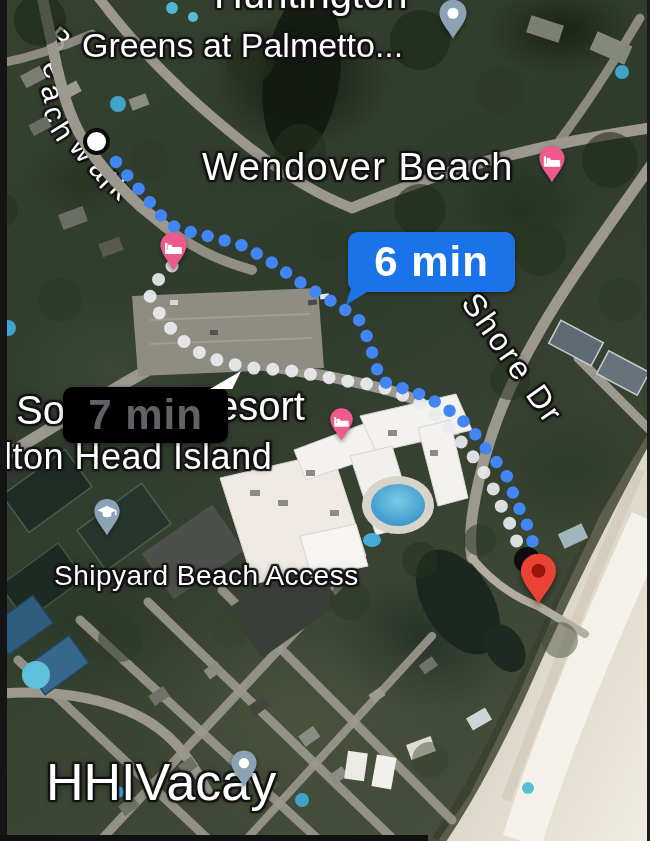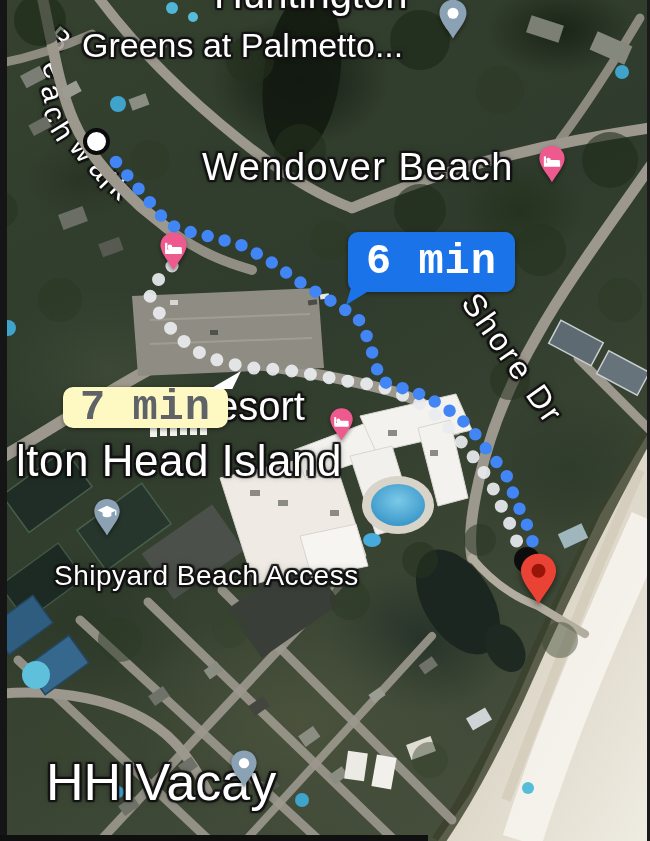--- a/index.html
+++ b/index.html
@@ -22,21 +22,21 @@
   .maplabel{position:absolute;color:#fff;font-weight:400;white-space:nowrap;z-index:3;
     text-shadow:-2px -2px 1px rgba(18,18,18,.9),2px -2px 1px rgba(18,18,18,.9),
      -2px 2px 1px rgba(18,18,18,.9),2px 2px 1px rgba(18,18,18,.9),
      0 -2px 1px rgba(18,18,18,.9),0 2px 1px rgba(18,18,18,.9),
      -2px 0 1px rgba(18,18,18,.9),2px 0 1px rgba(18,18,18,.9),0 0 7px rgba(0,0,0,.55);}
   .street-letter{position:absolute;color:#fff;font-size:30px;font-weight:400;
     text-shadow:-2px -2px 1px rgba(15,15,15,.9),2px -2px 1px rgba(15,15,15,.9),
      -2px 2px 1px rgba(15,15,15,.9),2px 2px 1px rgba(15,15,15,.9),0 0 6px rgba(0,0,0,.5);}
   .bubble{position:absolute;z-index:5;border-radius:10px;display:flex;align-items:center;
     justify-content:center;font-weight:700;font-size:42px;letter-spacing:1px;
-    box-shadow:0 1px 4px rgba(0,0,0,.45);font-family:Liberation Mono, monospace;}
+    box-shadow:0 1px 4px rgba(0,0,0,.45);}
   .bubble .tail{position:absolute;}
   .pin{position:absolute;z-index:4;filter:drop-shadow(0 2px 2px rgba(0,0,0,.45));}
   .origin-dot{position:absolute;left:83px;top:128px;width:19px;height:19px;z-index:4;
     background:#fff;border:4px solid #0b0b0b;border-radius:50%;}
   .end-circle{position:absolute;left:514px;top:547px;width:26px;height:26px;z-index:4;
     background:#0d0d0d;border-radius:50%;}
   .edge{position:absolute;z-index:9;}
 </style>
 </head>
 <body>
@@ -221,22 +221,23 @@
         <polygon points="12,6.6 4,10.4 12,14.2 20,10.4"></polygon>
         <path d="M8.3,12.2 v3.1 q3.7,2.2 7.4,0 v-3.1 z"></path>
         <rect x="18.9" y="10.4" width="1.1" height="4.4" rx="0.5"></rect>
       </g>
     </defs>
   </svg>
 
   <div class="maplabel" style="left:214px;top:-28px;font-size:40px">Huntington</div>
   <div class="maplabel" style="left:82px;top:26px;font-size:34px">Greens at Palmetto...</div>
   <div class="maplabel" style="left:202px;top:146px;font-size:38px;letter-spacing:1.5px">Wendover Beach</div>
+  <div class="maplabel" style="left:16px;top:388px;font-size:40px">So</div>
   <div class="maplabel" style="left:216px;top:384px;font-size:40px">esort</div>
-  <div class="maplabel" style="left:16px;top:436px;font-size:44px;letter-spacing:0.5px">lton Head Island</div>
+  <div class="maplabel" style="left:4px;top:436px;font-size:36px;letter-spacing:0.5px">lton Head Island</div>
   <div class="maplabel" style="left:54px;top:560px;font-size:28px;letter-spacing:0.5px">Shipyard Beach Access</div>
   <div class="maplabel" style="left:46px;top:752px;font-size:52px">HHIVacay</div>
 
   <div id="beachwalk-label">
       <span class="street-letter" style="left: 49px; top: 22px; transform: rotate(40deg);">B</span>
       <span class="street-letter" style="left: 45px; top: 52px; transform: rotate(65deg);">e</span>
       <span class="street-letter" style="left: 44px; top: 76px; transform: rotate(75deg);">a</span>
       <span class="street-letter" style="left: 47px; top: 97px; transform: rotate(70deg);">c</span>
       <span class="street-letter" style="left: 54px; top: 114px; transform: rotate(58deg);">h</span>
       <span class="street-letter" style="left: 72px; top: 133px; transform: rotate(52deg);">w</span>
@@ -275,21 +276,21 @@
   </svg>
   <svg class="pin" style="left:519px;top:551px;filter:drop-shadow(0 3px 3px rgba(0,0,0,.5))" width="39" height="58" viewBox="0 0 24 34">
     <use href="#tear" fill="#ea4335"></use>
       <circle cx="12" cy="11.3" r="4.3" fill="#991409"></circle>
   </svg>
 
   <div class="bubble" style="left:348px;top:232px;width:167px;height:60px;background:#1a73e8;color:#fff">
     <span>6 min</span>
     <div class="tail" style="left:-2px;bottom:-13px;width:26px;height:16px;background:#1a73e8;clip-path:polygon(0 100%,18% 0,100% 0)"></div>
   </div>
-  <div class="bubble" style="left:63px;top:387px;width:165px;height:41px;background:#fef9c3;color:#5f6368">
+  <div class="bubble" style="left:63px;top:387px;width:165px;height:56px;background:#000000;color:#5f6368">
     <span>7 min</span>
     <div class="tail" style="right:-13px;top:-16px;width:31px;height:18px;background:#fff;clip-path:polygon(100% 0,0 100%,72% 100%)"></div>
   </div>
 
   <div class="edge" style="left:0;top:0;width:7px;height:841px;background:#151515"></div>
   <div class="edge" style="right:0;top:0;width:3px;height:841px;background:#1a1a1a"></div>
   <div class="edge" style="left:0;top:835px;width:428px;height:6px;background:#101010"></div>
 </div>
 
 </body></html>

